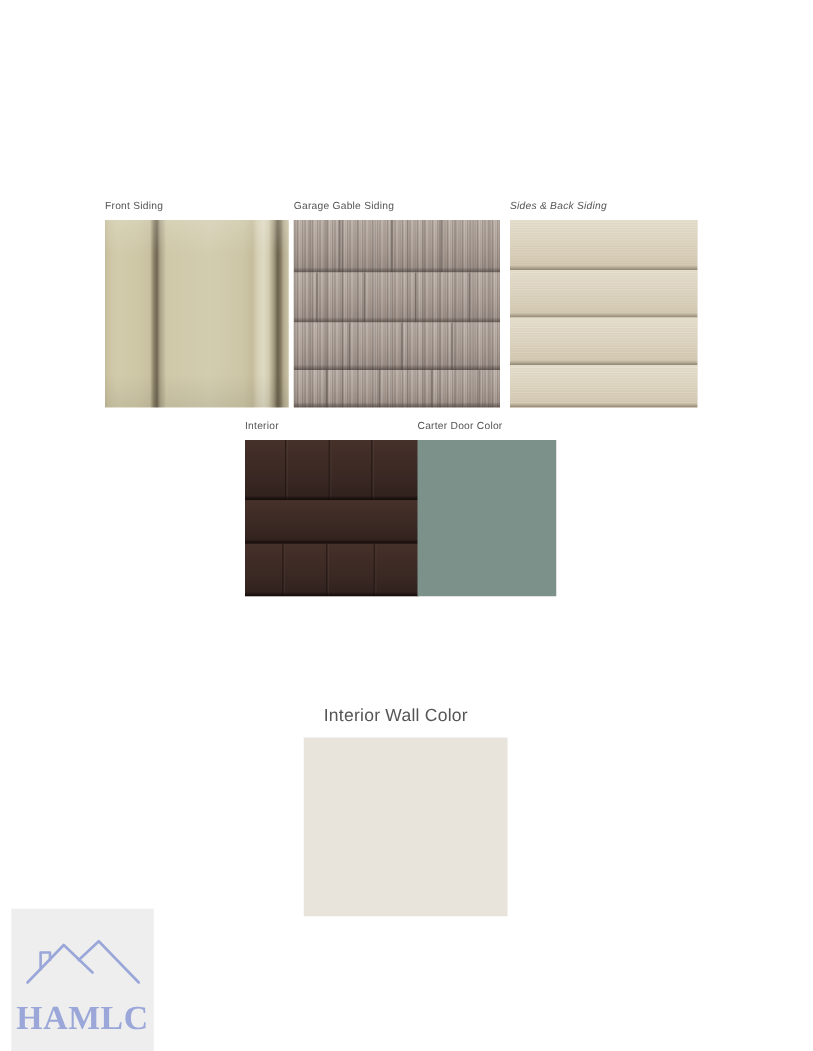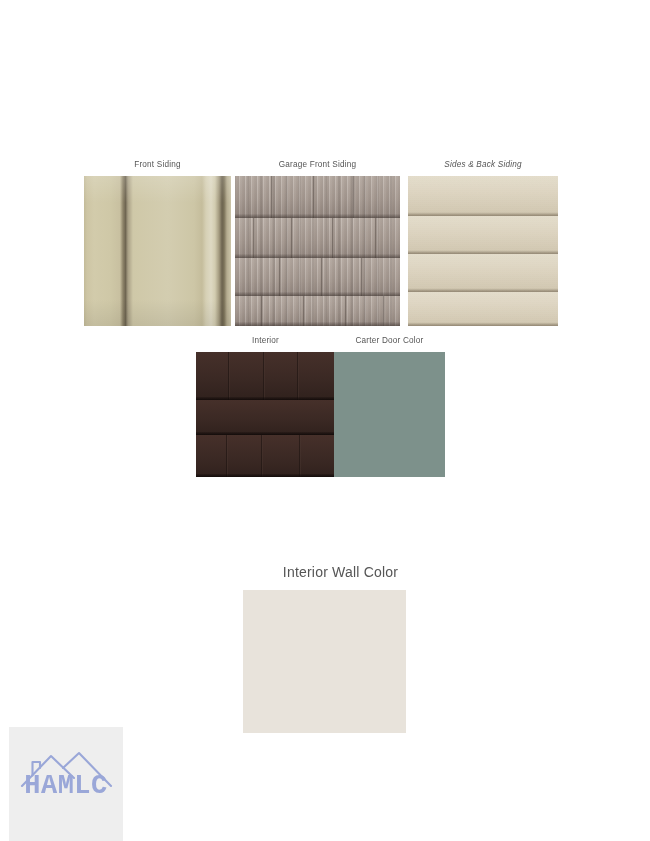--- a/index.html
+++ b/index.html
@@ -31,21 +31,20 @@
     text-align: center;
     font-size: 12.5px;
     letter-spacing: 0.35px;
     color: #5c5c5c;
     font-weight: 400;
   }
 
   
   .swatch-label {
     position: absolute;
-    text-align: center;
     font-size: 8.2px;
     letter-spacing: 0.2px;
     color: #555555;
     white-space: nowrap;
   }
 
   
   .swatch {
     position: absolute;
     overflow: hidden;
@@ -179,40 +178,40 @@
   .logo-mark {
     position: absolute;
     left: 10px;
     top: 18px;
     width: 95px;
     height: 44px;
   }
   .logo-text {
     position: absolute;
     left: 0;
-    top: 44px;
+    top: 72px;
     width: 114px;
     text-align: center;
     font-size: 27px;
     font-weight: 700;
     letter-spacing: 0.5px;
     color: #9aa7d8;
-    font-family: Liberation Mono, monospace;
+    font-family: Liberation Serif, serif;
   }
 </style>
 </head>
 <body>
 
 <div class="page">
 
 
   <div class="swatch-label" style="left:84px; top:160px; width:147px;">Front Siding</div>
   <div class="swatch sw-front" style="left:84px; top:176px; width:147px; height:150px;"></div>
 
-  <div class="swatch-label" style="left:235px; top:160px; width:165px;">Garage Front Siding</div>
+  <div class="swatch-label" style="left:235px; top:160px; width:165px;">Garage Gable Siding</div>
   <div class="swatch sw-gable" style="left:235px; top:176px; width:165px; height:150px;">
     <div class="shake-row" style="top:0px; height:42px;">
       <div class="shake-seam" style="left:36px;"></div>
       <div class="shake-seam" style="left:78px;"></div>
       <div class="shake-seam" style="left:118px;"></div>
     </div>
     <div class="shake-row" style="top:42px; height:40px;">
       <div class="shake-seam" style="left:18px;"></div>
       <div class="shake-seam" style="left:56px;"></div>
       <div class="shake-seam" style="left:97px;"></div>

